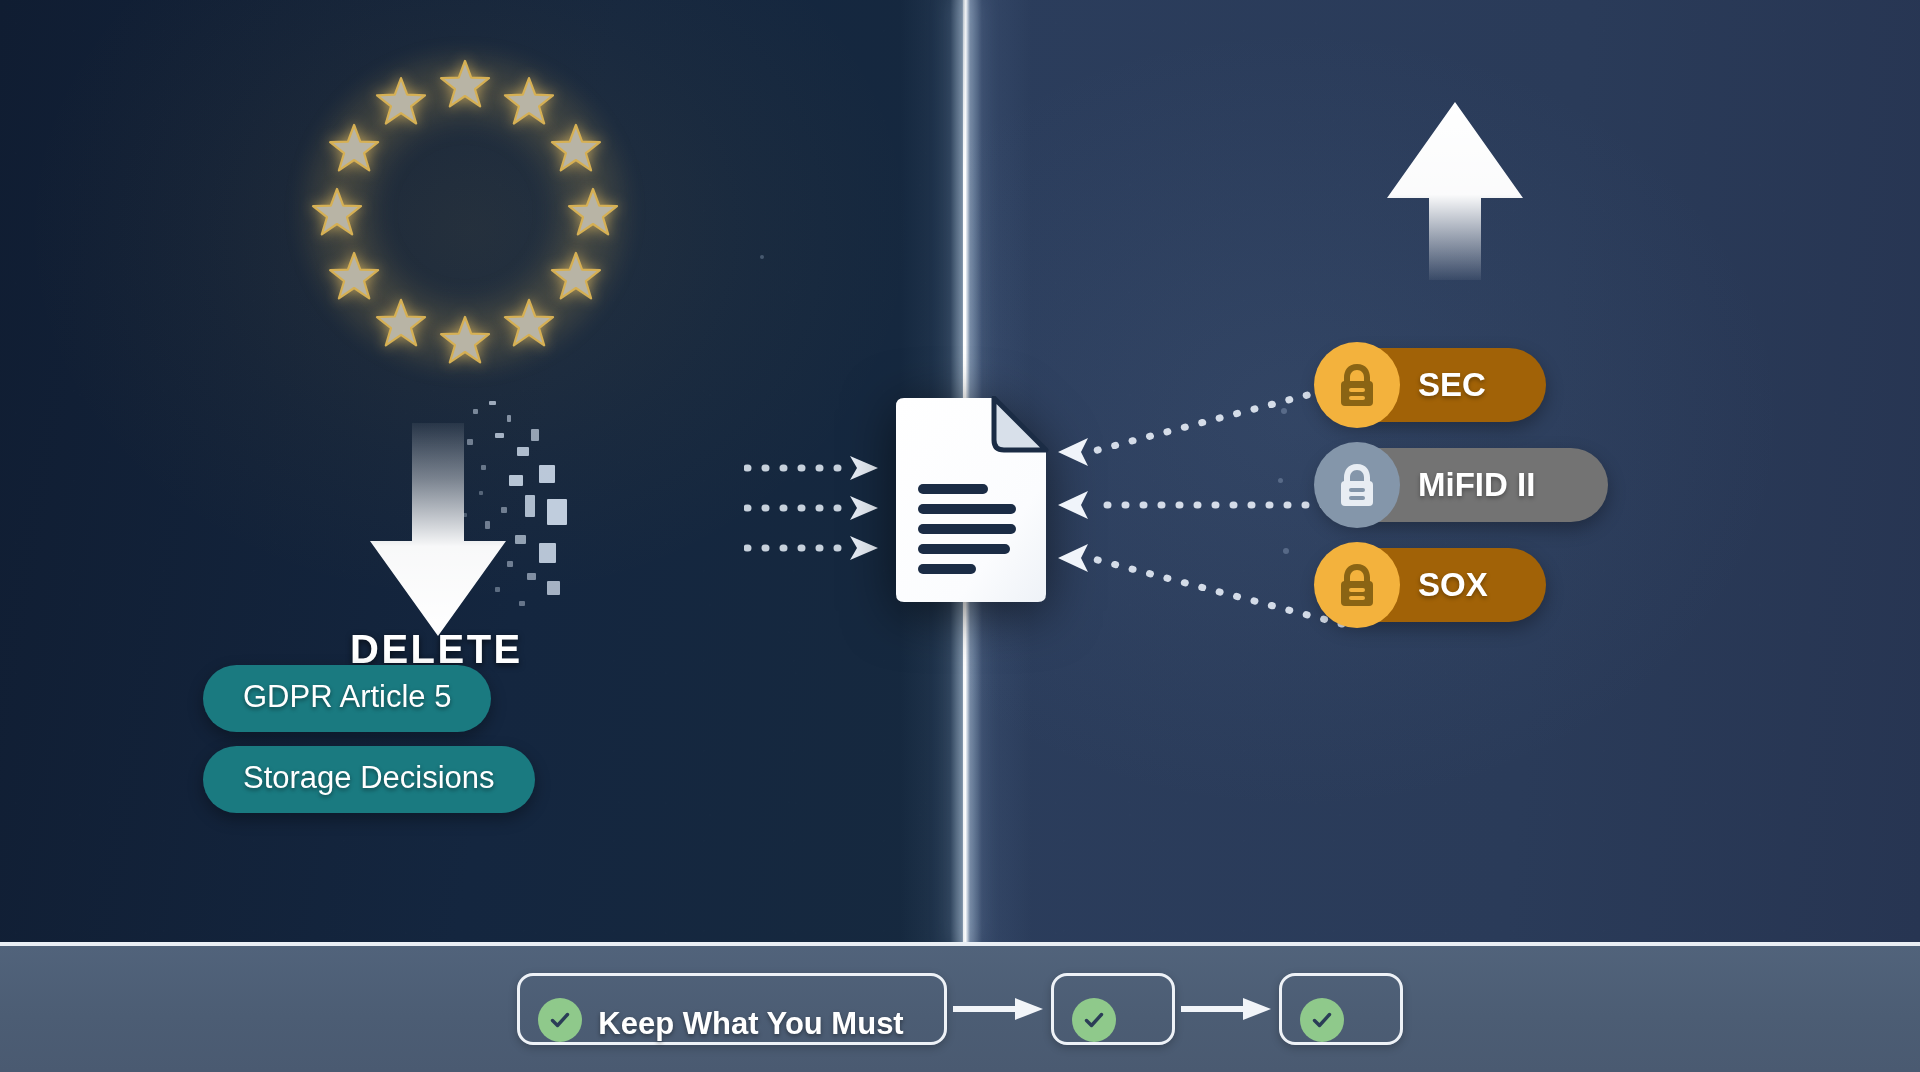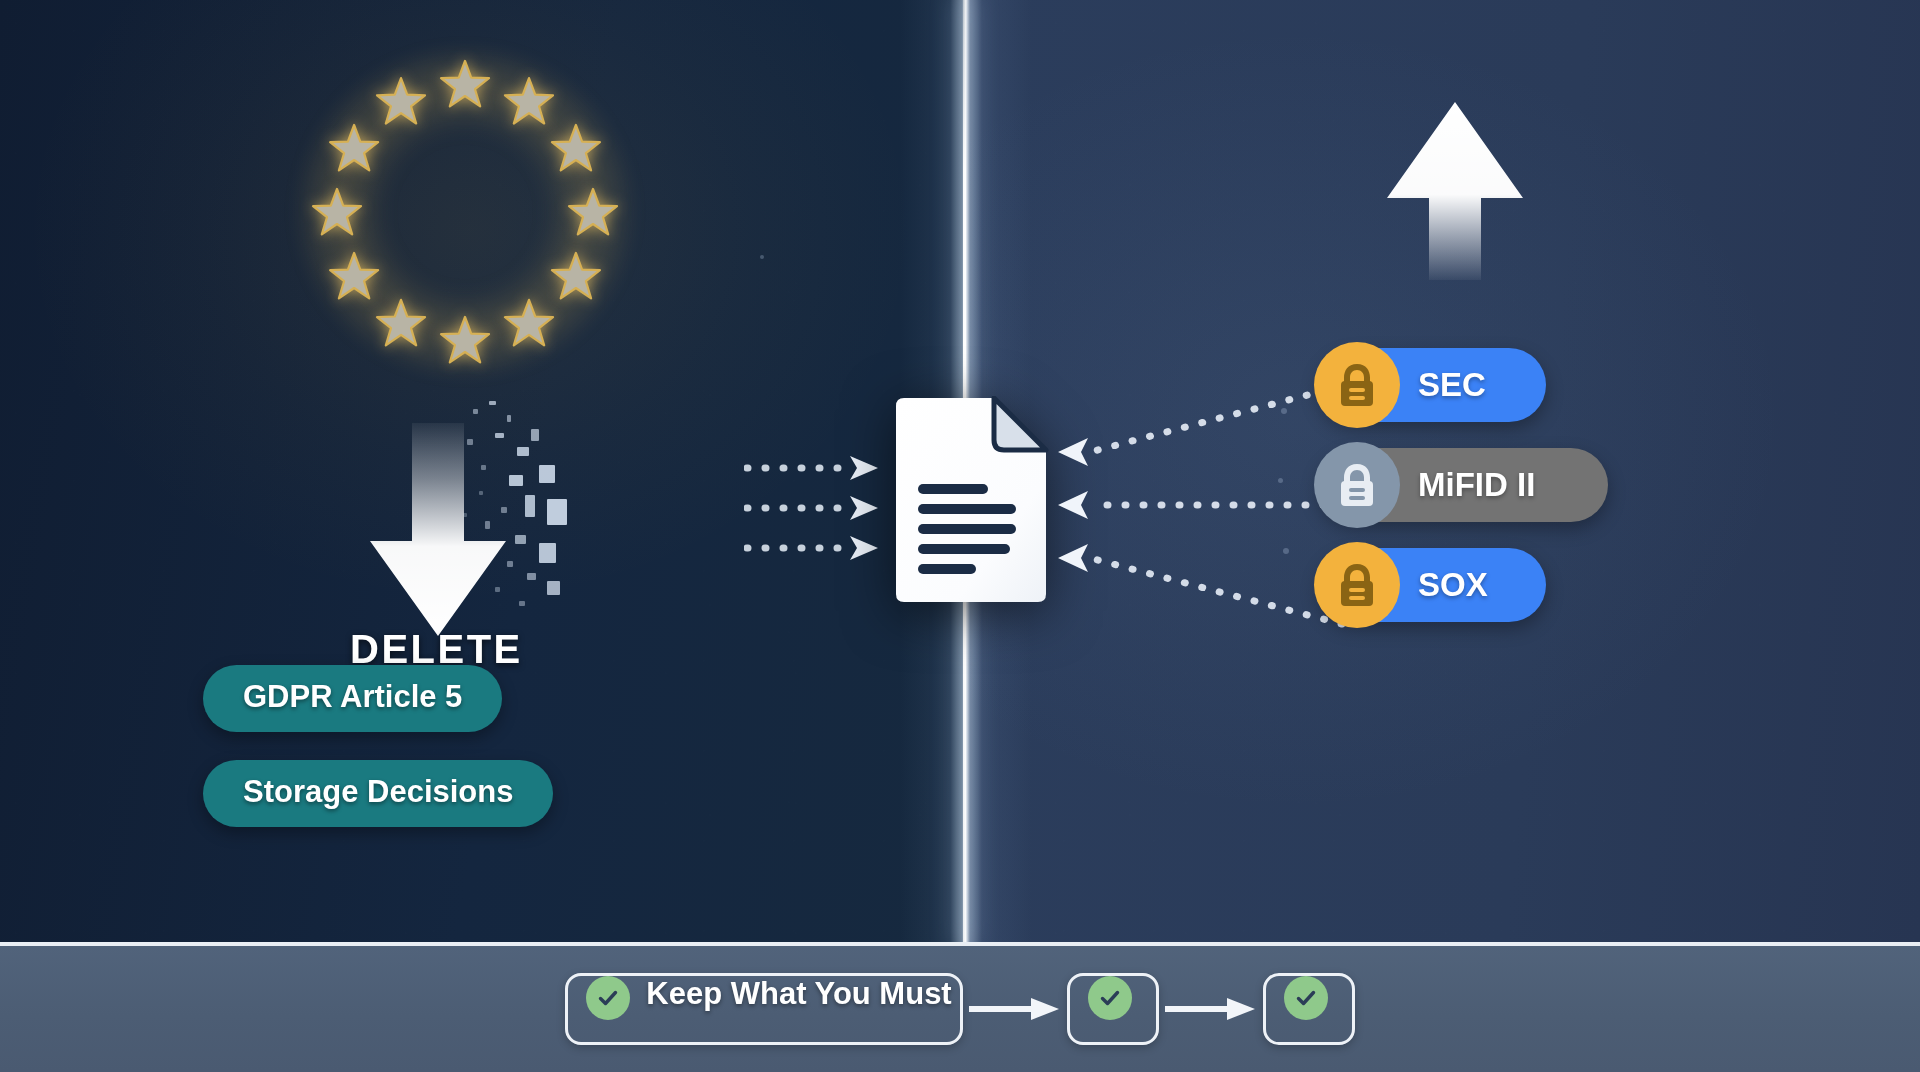--- a/index.html
+++ b/index.html
@@ -155,24 +155,24 @@
   .pill-col-left {
     position: absolute;
     left: 203px; top: 665px;
     width: 500px;
   }
   .pill-teal {
     display: inline-block;
     background: #1a7a80;
     color: #ffffff;
     font-size: 31px;
-    font-weight: bold;
+    font-weight: normal;
     border-radius: 40px;
     padding: 14px 40px 17px 40px;
-    margin-bottom: 28px;
+    margin-bottom: 14px;
     text-shadow: 0 2px 4px rgba(0,0,0,0.45);
     box-shadow: 0 6px 16px rgba(0,0,0,0.32);
     white-space: nowrap;
   }
 
   
   .doc-wrap {
     position: absolute;
     left: 884px; top: 396px;
     width: 168px; height: 212px;
@@ -212,21 +212,21 @@
   }
   .badge {
     position: relative;
     display: flex;
     align-items: center;
     height: 74px;
     border-radius: 40px;
     margin-bottom: 26px;
     box-shadow: 0 7px 18px rgba(0,0,0,0.30);
   }
-  .badge.amber { background: #3b82f6; width: 228px; }
+  .badge.amber { background: #a16207; width: 228px; }
   .badge.slate { background: #737373; width: 290px; }
   .badge .lock-circle {
     position: absolute;
     left: -4px; top: -6px;
     width: 86px; height: 86px;
     border-radius: 50%;
     display: flex;
     align-items: center;
     justify-content: center;
   }
@@ -248,25 +248,25 @@
     width: 1920px; height: 130px;
     background: linear-gradient(180deg, #51637b 0%, #4c5d74 55%, #4a5a71 100%);
     border-top: 4px solid #e9eef4;
     box-sizing: border-box;
     display: flex;
     align-items: center;
     justify-content: center;
   }
   .step-box {
     display: flex;
-    align-items: flex-start;
+    align-items: flex-end;
     border: 3px solid #eef2f7;
     border-radius: 16px;
     height: 66px;
-    padding: 0 8px 0 18px;
+    padding: 0 40px 0 18px;
     box-shadow: 0 3px 9px rgba(0,0,0,0.22);
   }
   .step-check {
     width: 44px; height: 44px;
     border-radius: 50%;
     background: #8fc98b;
     display: flex;
     align-items: center;
     justify-content: center;
     flex: none;

